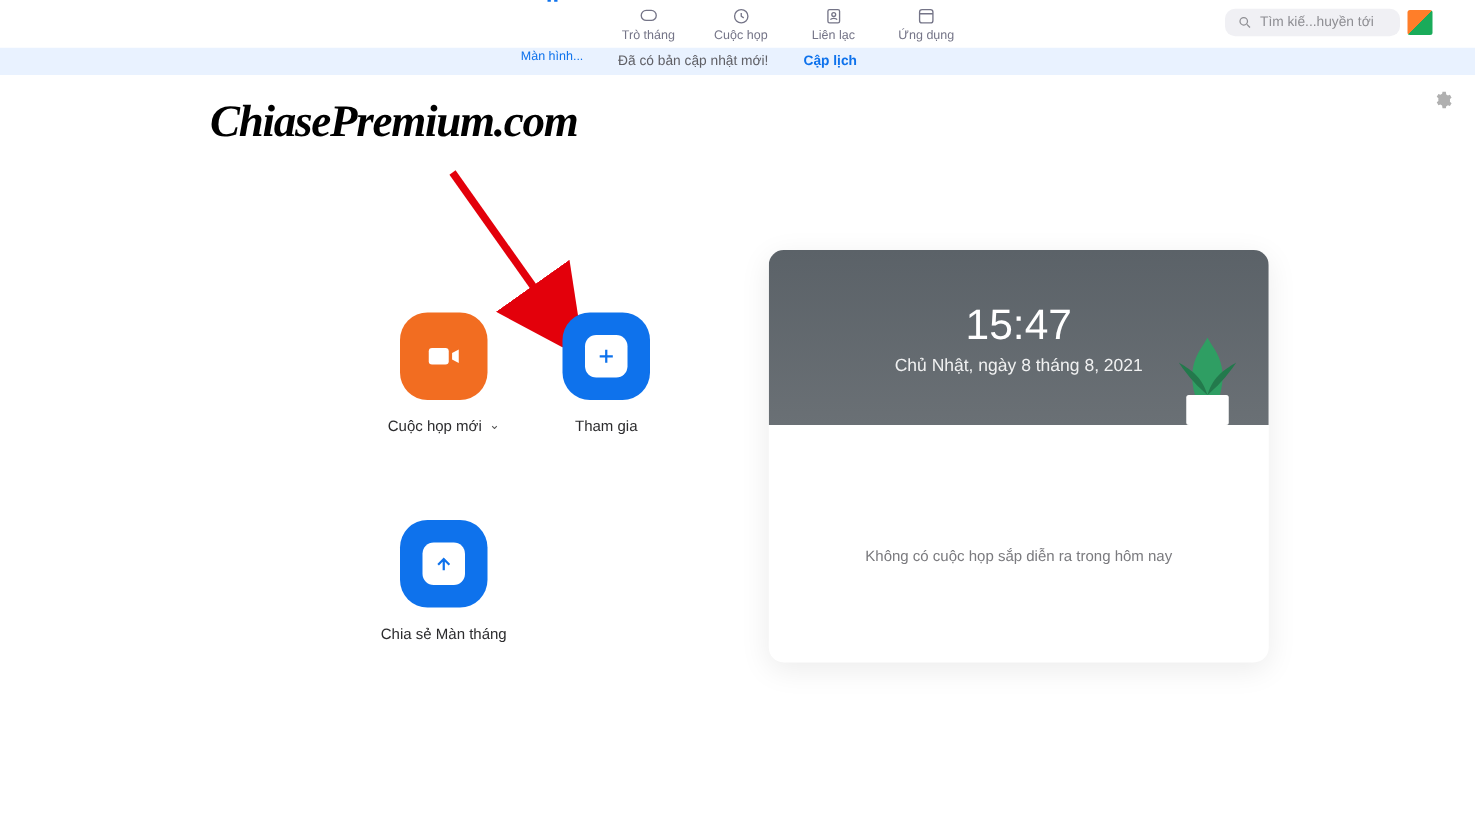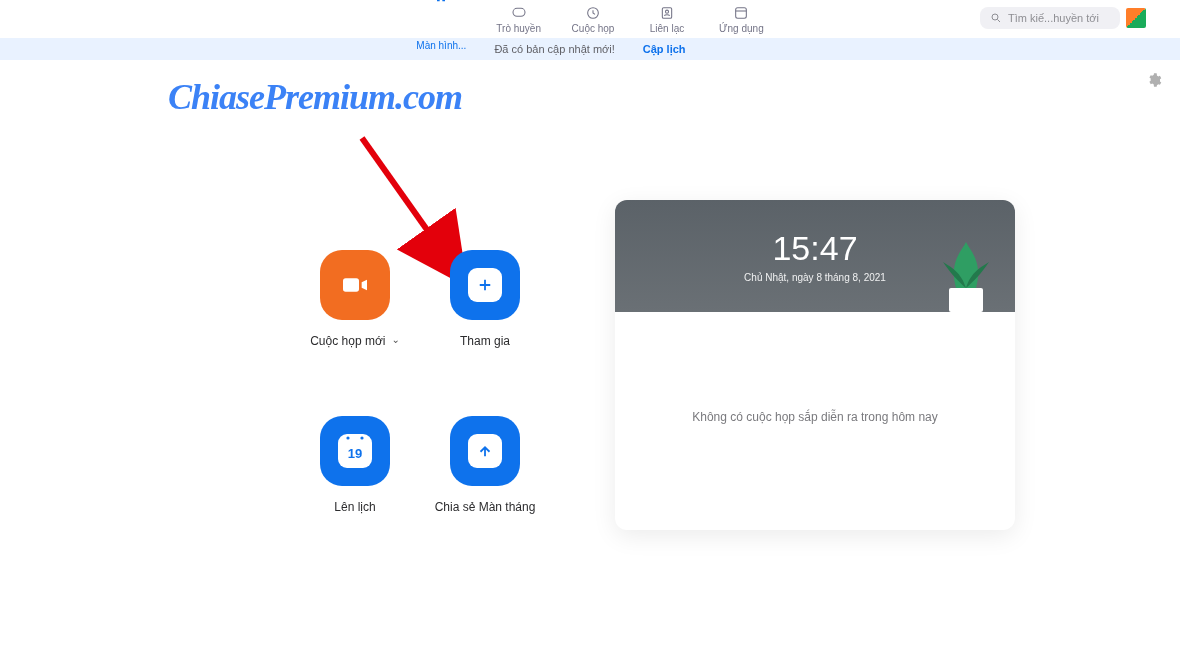--- a/index.html
+++ b/index.html
@@ -13,35 +13,35 @@
   .search-wrap { position: absolute; right: 34px; top: 7px; display: flex; align-items: center; gap: 6px; }
   .search { display: flex; align-items: center; background: #F0F0F4; border-radius: 8px; padding: 3px 10px; width: 140px; height: 22px; color: #8e8e93; font-size: 11px; gap:6px;}
   .search svg { flex-shrink:0;}
   .avatar { width: 20px; height: 20px; background: linear-gradient(135deg,#ff7e29 50%,#1aab5a 50%); border-radius:2px;}
 
   .update-banner { height: 22px; background: #E9F2FF; display: flex; align-items:center; justify-content:center; font-size: 11px; gap: 28px; color:#606066;}
   .update-banner .link { color:#0E72EC; font-weight:600; cursor:pointer;}
 
   .settings-gear { position:absolute; right: 18px; top: 72px; color:#b0b0b0; cursor:pointer;}
 
-  .watermark { position:absolute; left:168px; top:76px; font-family: Georgia, "Times New Roman", serif; font-style: italic; font-weight:900; font-size:36px; color:#3b82f6; letter-spacing:-1px;}
+  .watermark { position:absolute; left:168px; top:76px; font-family: Georgia, "Times New Roman", serif; font-style: italic; font-weight:900; font-size:36px; color:#000000; letter-spacing:-1px;}
 
   .grid { position:absolute; left: 290px; top: 250px; display:grid; grid-template-columns: repeat(2, 130px); grid-template-rows: repeat(2, 130px); gap: 0 0; row-gap: 36px; column-gap: 0; justify-items:center; align-items:start;}
   .tile { display:flex; flex-direction:column; align-items:center; gap: 14px;}
   .btn { width: 70px; height: 70px; border-radius: 22px; display:flex; align-items:center; justify-content:center; cursor:pointer; color:#fff;}
   .btn.orange { background:#F26D21;}
   .btn.blue { background:#0E72EC;}
   .inner-sq { width:34px; height:34px; background:#fff; border-radius:9px; display:flex; align-items:center; justify-content:center; color:#0E72EC;}
   .tile-label { font-size:12px; color:#2c2c2e; display:flex; align-items:flex-start; gap:6px;}
   .chev { font-size:10px; color:#555;}
 
   .panel { position:absolute; left:615px; top:200px; width:400px; height:330px; border-radius:12px; box-shadow: 0 6px 24px rgba(0,0,0,.08); overflow:hidden; background:#fff;}
-  .panel-head { height:112px; background: linear-gradient(180deg,#5b6268 0%,#6a7075 100%); position:relative; display:flex; flex-direction:column; align-items:center; justify-content:center; color:#fff;}
+  .panel-head { height:140px; background: linear-gradient(180deg,#5b6268 0%,#6a7075 100%); position:relative; display:flex; flex-direction:column; align-items:center; justify-content:center; color:#fff;}
   .clock { font-size:34px; font-weight:300;}
-  .datestr { font-size:10px; margin-top:4px; opacity:.9;}
+  .datestr { font-size:14px; margin-top:4px; opacity:.9;}
   .plant { position:absolute; right:14px; bottom:0; }
   .panel-body { height:210px; display:flex; align-items:center; justify-content:center;}
   .no-meetings { font-size:12px; color:#7a7a7e;}
 
   .arrow-annot { position:absolute; left:352px; top:128px; pointer-events:none;}
 
 </style>
 </head>
 <body>
 
@@ -54,21 +54,21 @@
           </svg>
       </span>
       <span>Màn hình...</span>
     </div>
     <div class="tab">
       <span class="ico">
         <svg width="16" height="16" viewBox="0 0 24 24" fill="none" stroke="currentColor" stroke-width="1.6">
             <rect x="3" y="5" width="18" height="12" rx="6"></rect>
           </svg>
       </span>
-      <span>Trò huyền</span>
+      <span>Trò tháng</span>
     </div>
     <div class="tab">
       <span class="ico">
         <svg width="16" height="16" viewBox="0 0 24 24" fill="none" stroke="currentColor" stroke-width="1.6">
             <circle cx="12" cy="12" r="8"></circle>
             <path d="M12 8v4l3 2"></path>
           </svg>
       </span>
       <span>Cuộc họp</span>
     </div>
@@ -145,33 +145,20 @@
     <div class="btn blue">
       <div class="inner-sq">
         <svg width="18" height="18" viewBox="0 0 24 24" fill="none" stroke="currentColor" stroke-width="2.4">
             <path d="M12 5v14M5 12h14"></path>
           </svg>
       </div>
     </div>
     <div class="tile-label">Tham gia</div>
   </div>
 
-  <div class="tile">
-    <div class="btn blue">
-      <div class="inner-sq" style="position:relative;">
-        <svg width="34" height="34" viewBox="0 0 34 34" style="position:absolute;top:0;left:0;">
-          <rect x="0" y="0" width="34" height="10" rx="5" fill="#0E72EC" opacity="0"></rect>
-          <circle cx="10" cy="4" r="1.6" fill="#0E72EC"></circle>
-            <circle cx="24" cy="4" r="1.6" fill="#0E72EC"></circle>
-        </svg>
-        <span style="font-size:13px;font-weight:600;margin-top:4px;">19</span>
-      </div>
-    </div>
-    <div class="tile-label">Lên lịch</div>
-  </div>
 
   <div class="tile">
     <div class="btn blue">
       <div class="inner-sq">
         <svg width="18" height="18" viewBox="0 0 24 24" fill="none" stroke="currentColor" stroke-width="2.4">
             <path d="M12 19V7M6 13l6-6 6 6"></path>
           </svg>
       </div>
     </div>
     <div class="tile-label">Chia sẻ Màn tháng</div>

